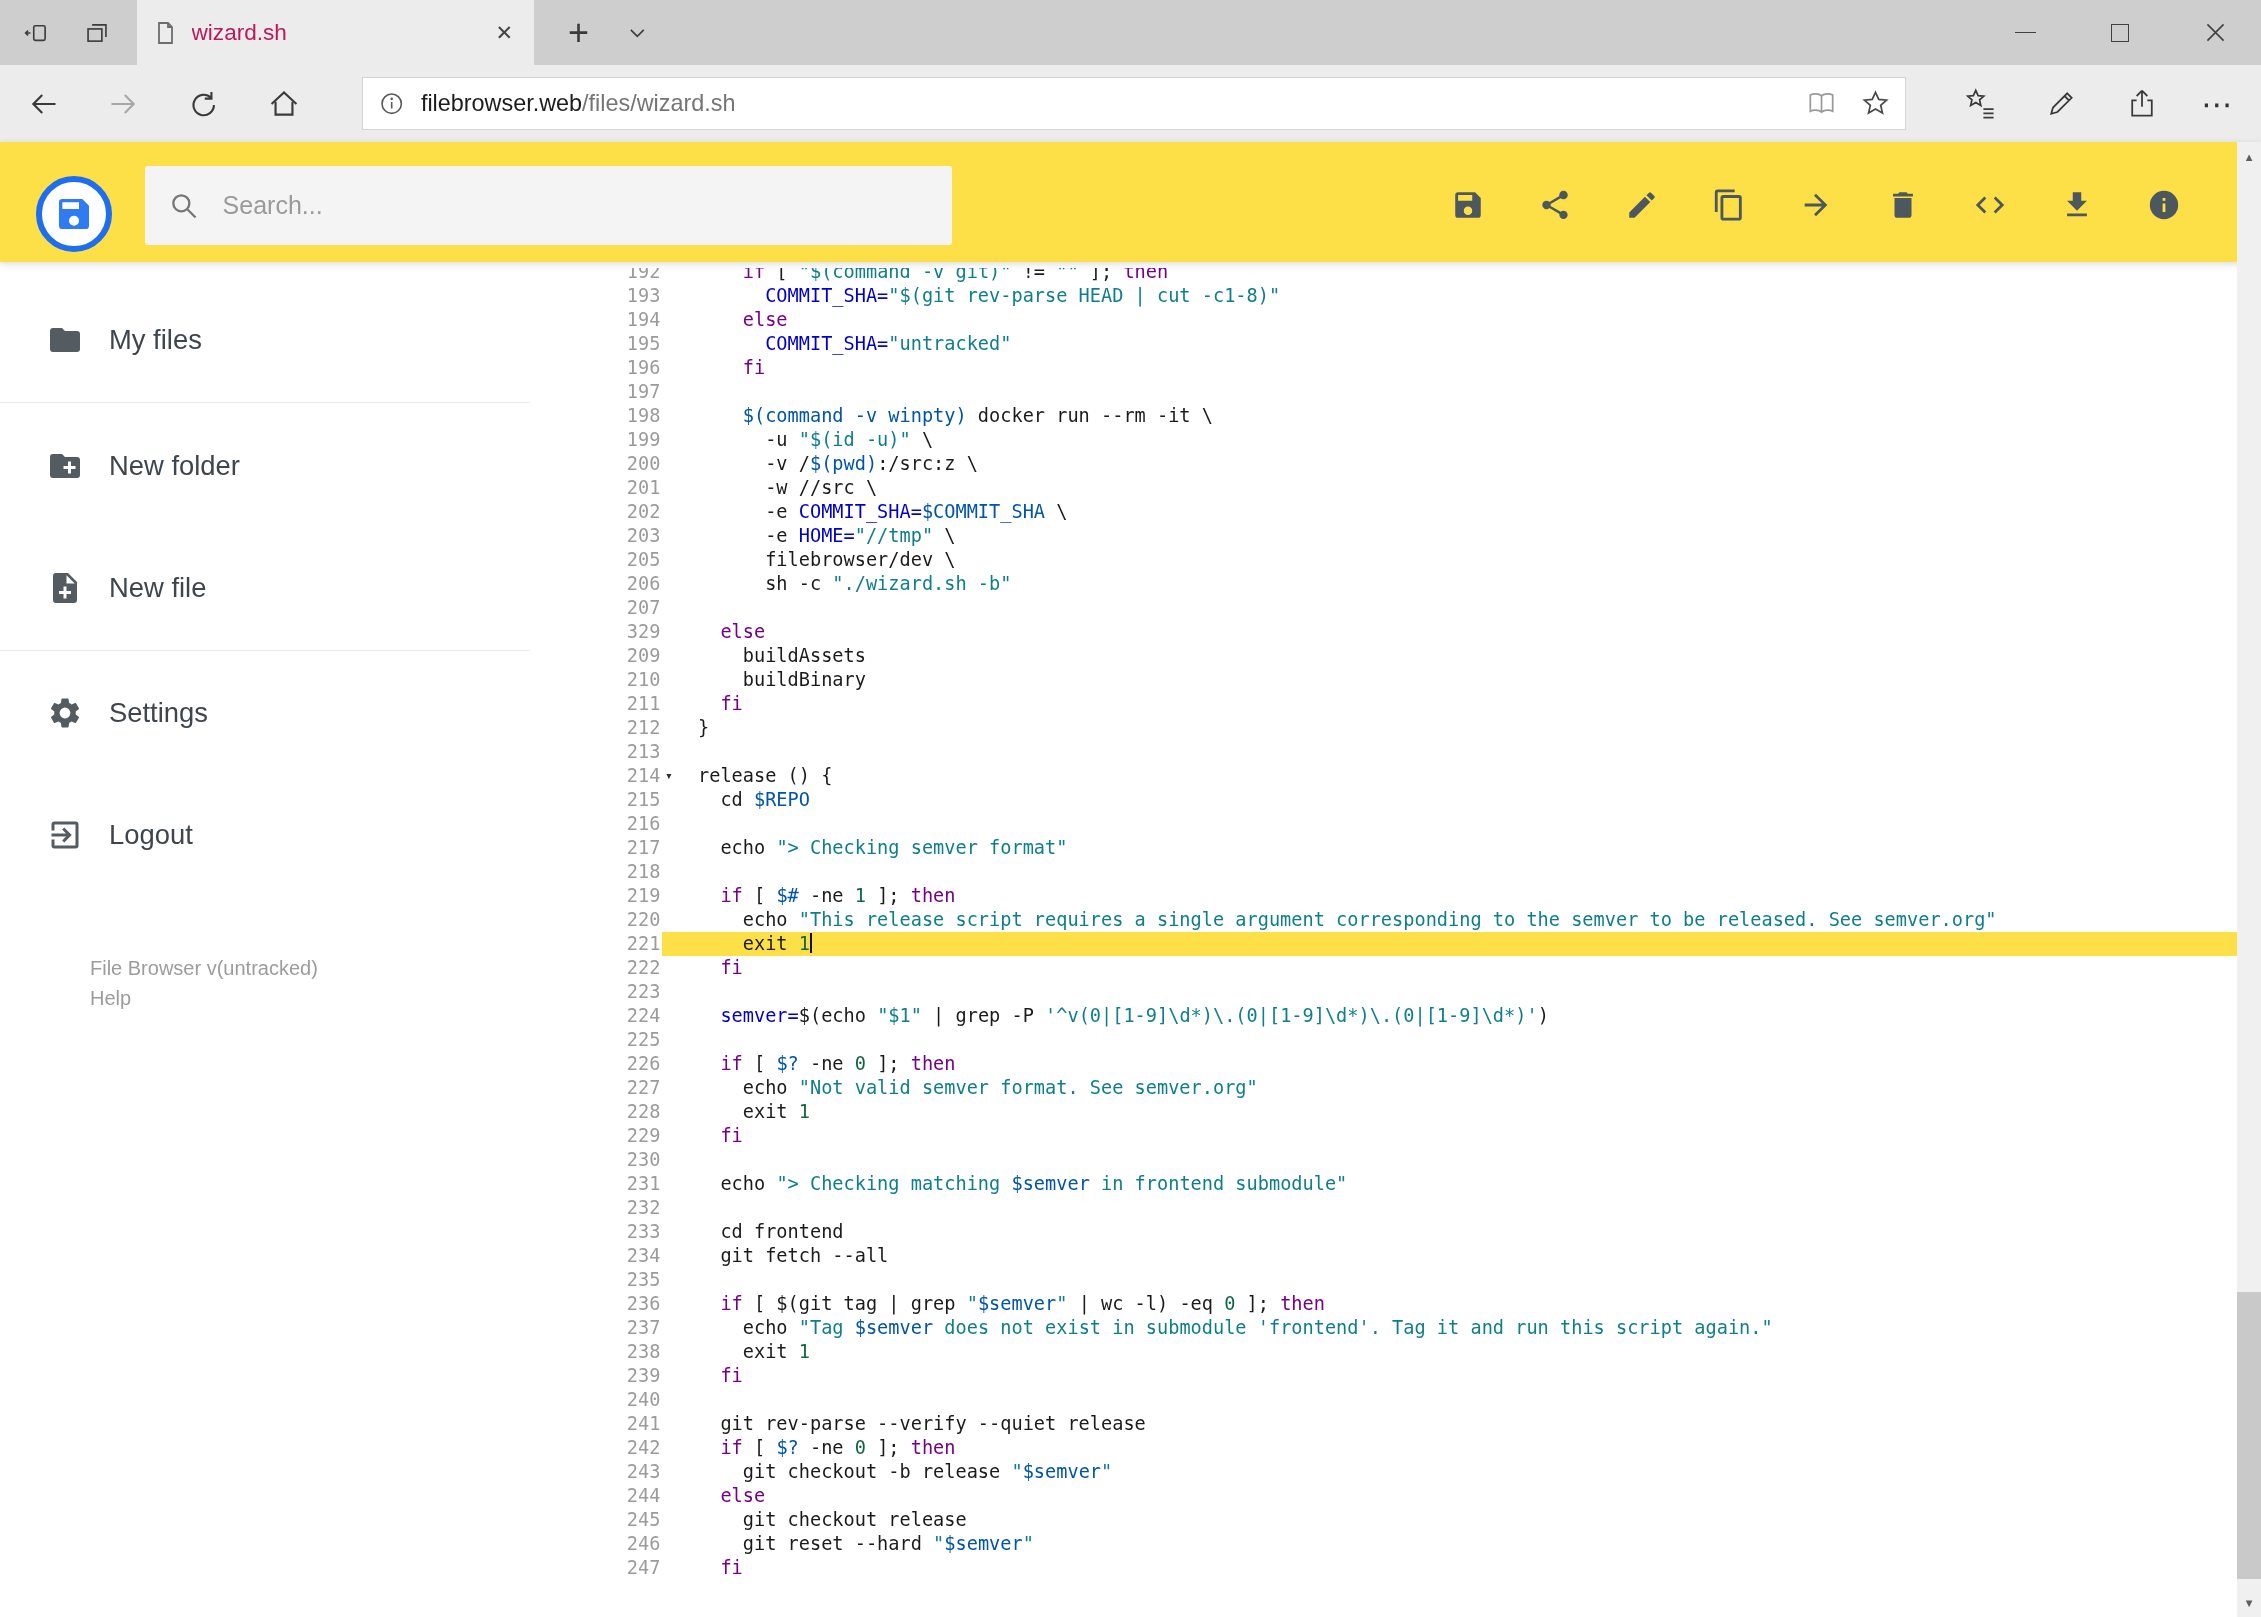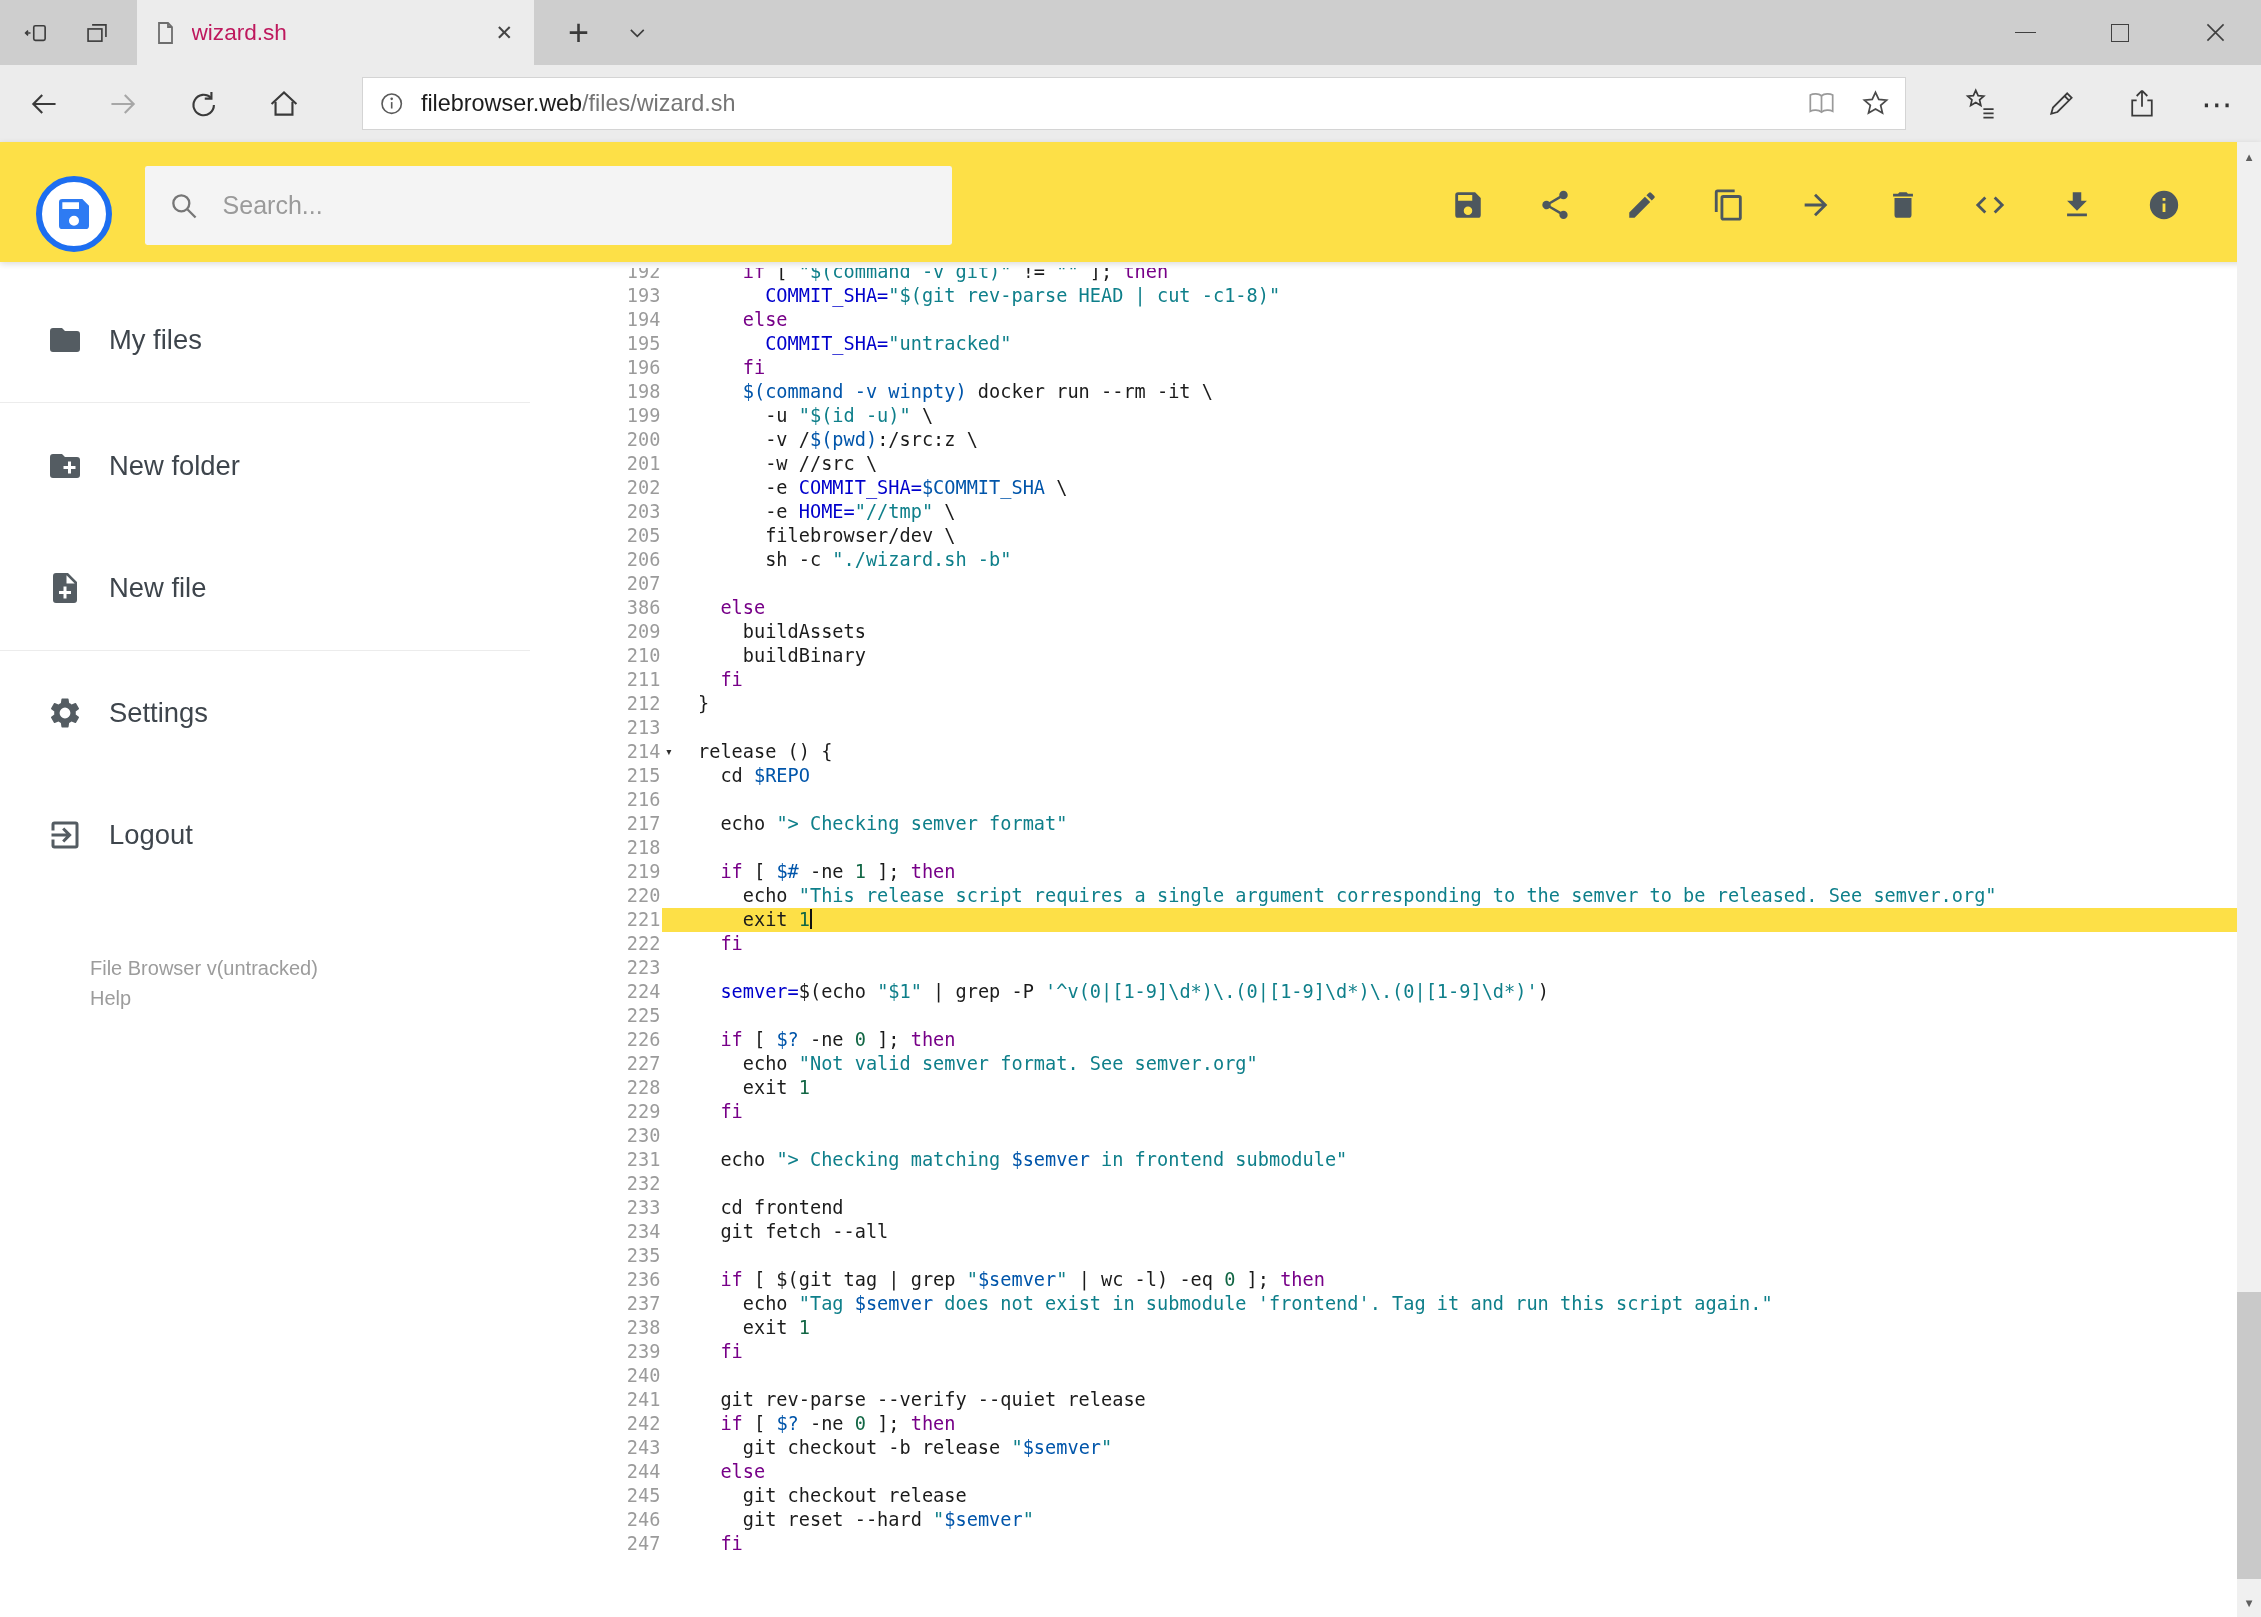--- a/index.html
+++ b/index.html
@@ -363,30 +363,31 @@
   </div>
 </div>
 
 <div class="editor">
   <div class="cm-inner">
       <div class="cm-row"><div class="cm-gut">192</div><div class="cm-code"><span class="tk-t">    </span><span class="tk-k">if</span><span class="tk-t"> [ </span><span class="tk-s">"$(command -v git)"</span><span class="tk-t"> != </span><span class="tk-s">""</span><span class="tk-t"> ]; </span><span class="tk-k">then</span></div></div>
       <div class="cm-row"><div class="cm-gut">193</div><div class="cm-code"><span class="tk-t">      </span><span class="tk-d">COMMIT_SHA=</span><span class="tk-s">"$(git rev-parse HEAD | cut -c1-8)"</span></div></div>
       <div class="cm-row"><div class="cm-gut">194</div><div class="cm-code"><span class="tk-t">    </span><span class="tk-k">else</span></div></div>
       <div class="cm-row"><div class="cm-gut">195</div><div class="cm-code"><span class="tk-t">      </span><span class="tk-d">COMMIT_SHA=</span><span class="tk-s">"untracked"</span></div></div>
       <div class="cm-row"><div class="cm-gut">196</div><div class="cm-code"><span class="tk-t">    </span><span class="tk-k">fi</span></div></div>
+      <div class="cm-row"><div class="cm-gut">197</div><div class="cm-code"></div></div>
       <div class="cm-row"><div class="cm-gut">198</div><div class="cm-code"><span class="tk-t">    </span><span class="tk-v">$(command -v winpty)</span><span class="tk-t"> docker run --rm -it \</span></div></div>
       <div class="cm-row"><div class="cm-gut">199</div><div class="cm-code"><span class="tk-t">      -u </span><span class="tk-s">"$(id -u)"</span><span class="tk-t"> \</span></div></div>
       <div class="cm-row"><div class="cm-gut">200</div><div class="cm-code"><span class="tk-t">      -v /</span><span class="tk-v">$(pwd)</span><span class="tk-t">:/src:z \</span></div></div>
       <div class="cm-row"><div class="cm-gut">201</div><div class="cm-code"><span class="tk-t">      -w //src \</span></div></div>
       <div class="cm-row"><div class="cm-gut">202</div><div class="cm-code"><span class="tk-t">      -e </span><span class="tk-d">COMMIT_SHA=</span><span class="tk-v">$COMMIT_SHA</span><span class="tk-t"> \</span></div></div>
       <div class="cm-row"><div class="cm-gut">203</div><div class="cm-code"><span class="tk-t">      -e </span><span class="tk-d">HOME=</span><span class="tk-s">"//tmp"</span><span class="tk-t"> \</span></div></div>
       <div class="cm-row"><div class="cm-gut">205</div><div class="cm-code"><span class="tk-t">      filebrowser/dev \</span></div></div>
       <div class="cm-row"><div class="cm-gut">206</div><div class="cm-code"><span class="tk-t">      sh -c </span><span class="tk-s">"./wizard.sh -b"</span></div></div>
       <div class="cm-row"><div class="cm-gut">207</div><div class="cm-code"></div></div>
-      <div class="cm-row"><div class="cm-gut">386</div><div class="cm-code"><span class="tk-t">  </span><span class="tk-k">else</span></div></div>
+      <div class="cm-row"><div class="cm-gut">329</div><div class="cm-code"><span class="tk-t">  </span><span class="tk-k">else</span></div></div>
       <div class="cm-row"><div class="cm-gut">209</div><div class="cm-code"><span class="tk-t">    buildAssets</span></div></div>
       <div class="cm-row"><div class="cm-gut">210</div><div class="cm-code"><span class="tk-t">    buildBinary</span></div></div>
       <div class="cm-row"><div class="cm-gut">211</div><div class="cm-code"><span class="tk-t">  </span><span class="tk-k">fi</span></div></div>
       <div class="cm-row"><div class="cm-gut">212</div><div class="cm-code"><span class="tk-t">}</span></div></div>
       <div class="cm-row"><div class="cm-gut">213</div><div class="cm-code"></div></div>
       <div class="cm-row"><div class="cm-gut">214</div><span class="fold">▾</span><div class="cm-code"><span class="tk-t">release () {</span></div></div>
       <div class="cm-row"><div class="cm-gut">215</div><div class="cm-code"><span class="tk-t">  cd </span><span class="tk-v">$REPO</span></div></div>
       <div class="cm-row"><div class="cm-gut">216</div><div class="cm-code"></div></div>
       <div class="cm-row"><div class="cm-gut">217</div><div class="cm-code"><span class="tk-t">  echo </span><span class="tk-s">"&gt; Checking semver format"</span></div></div>
       <div class="cm-row"><div class="cm-gut">218</div><div class="cm-code"></div></div>

